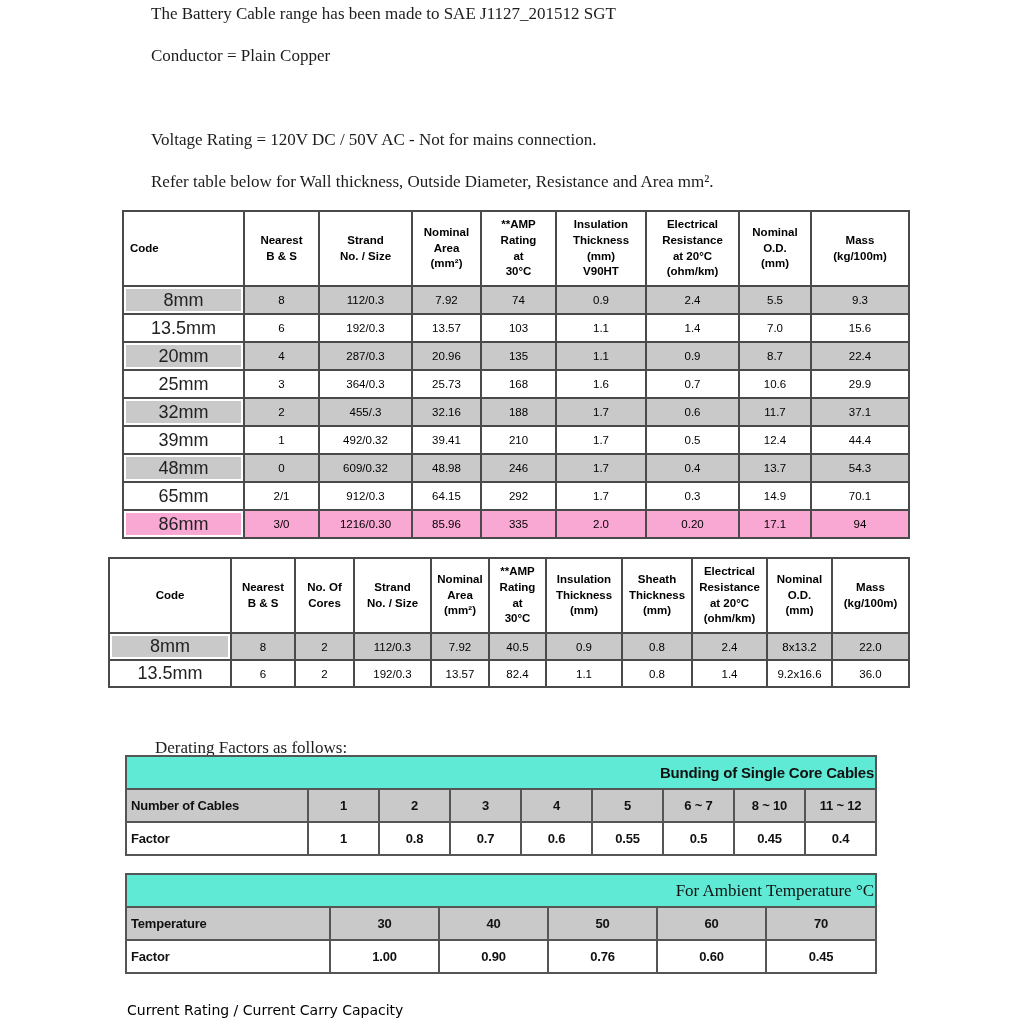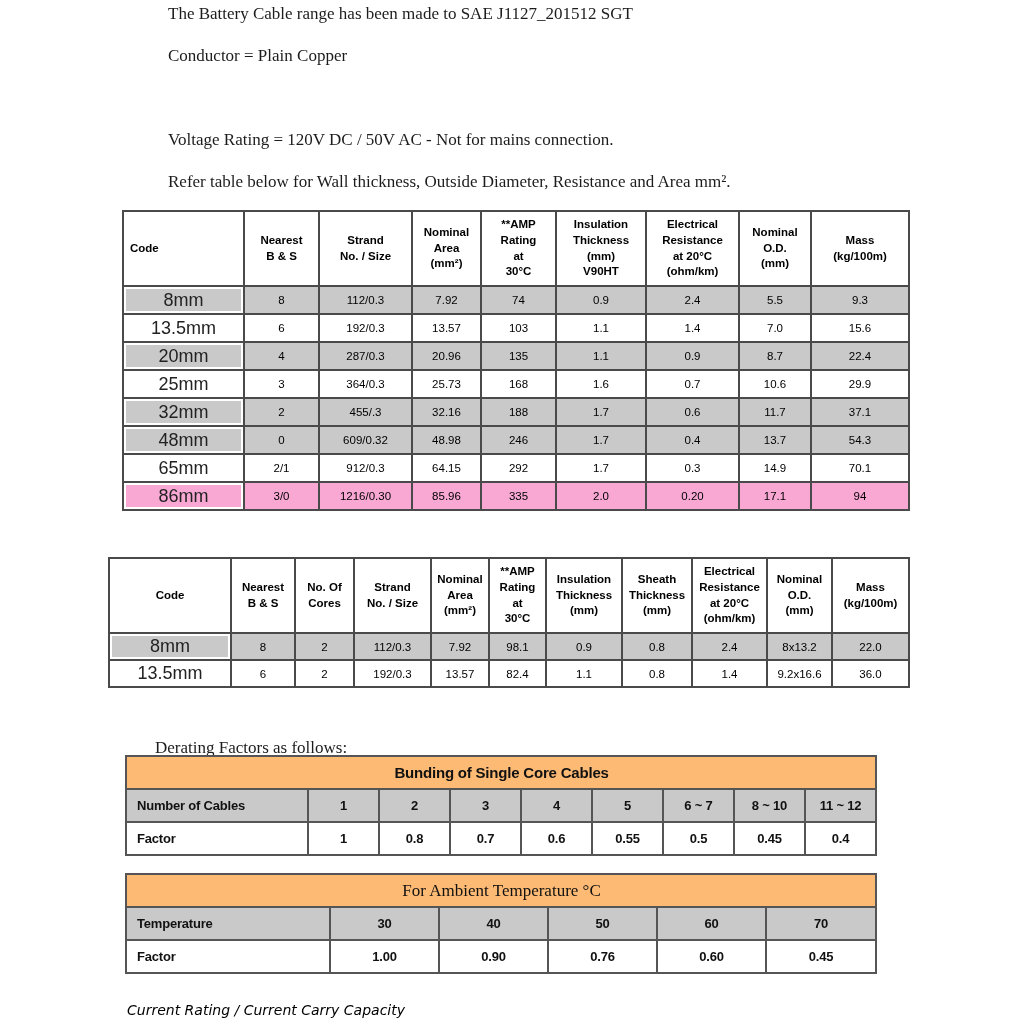--- a/index.html
+++ b/index.html
@@ -2,21 +2,21 @@
 <html><head>
 <meta charset="utf-8">
 <style>
   html,body { margin:0; padding:0; background:#ffffff; }
   .page {
     position:relative; width:1024px; height:1024px; background:#ffffff;
     font-family:"Liberation Sans", sans-serif; color:#000;
   }
   
   .intro-line {
-    position:absolute; left:168px; white-space:nowrap;
+    position:absolute; left:151px; white-space:nowrap;
     font-family:"Liberation Serif", serif; font-size:17px; color:#1c1c1c;
   }
   .serif-note {
     position:absolute; white-space:nowrap;
     font-family:"Liberation Serif", serif; font-size:17px; color:#1c1c1c;margin-top:48px;
   }
   
   .spec { position:absolute; border-collapse:collapse; table-layout:fixed; background:#fff; }
   .spec th, .spec td { border:2px solid #4a4a4a; overflow:hidden; vertical-align:middle; }
   .spec th {
@@ -32,29 +32,29 @@
   .t1 { left:122px; top:210px; width:786px; }
   .t1 tr.hdr { height:75px; }
   .t1 tr.r { height:28px; }
   .t2 { left:108px; top:557px; width:800px; }
   .t2 tr.hdr { height:75px; }
   .t2 tr.r { height:27px; }
   
   .dt { position:absolute; border-collapse:collapse; table-layout:fixed; background:#fff; }
   .dt td { border:2px solid #555; font-size:13px; font-weight:bold; letter-spacing:-0.2px;
            height:29px; vertical-align:middle; text-align:center; color:#111; overflow:hidden; }
-  .dt tr.title td { text-align:center; padding-left:2px; font-size:15px; background:#fdba74; }
-  .dt td.lbl { text-align:left; padding-left:10px; font-weight:bold; }
+  .dt tr.title td { text-align:right; padding-left:2px; font-size:15px; background:#5eead4; }
+  .dt td.lbl { text-align:left; padding-left:4px; font-weight:bold; }
   .dt tr.gray td { background:#c9c9c9; }
   .bund { left:125px; top:755px; width:750px; }
   .amb  { left:125px; top:873px; width:750px; }
   .amb tr.title td { font-family:"Liberation Serif", serif; font-size:17px; font-weight:normal; letter-spacing:0; }
   .footer-text {
     position:absolute; left:127px; top:1002px; white-space:nowrap;
-    font-family:"DejaVu Sans", sans-serif; font-size:14px; color:#000;font-style:italic;
+    font-family:"DejaVu Sans", sans-serif; font-size:14px; color:#000;
   }
 </style>
 </head>
 <body>
 
 <div class="page">
 
   <div class="intro-line" style="top:4px">The Battery Cable range has been made to SAE J1127_201512 SGT</div>
   <div class="intro-line" style="top:46px">Conductor = Plain Copper</div>
   <div class="intro-line" style="top:130px">Voltage Rating = 120V DC / 50V AC - Not for mains connection.</div>
@@ -147,20 +147,31 @@
     <tr class="r g">
       <td class="code">32mm</td>
       <td>2</td>
           <td>455/.3</td>
           <td>32.16</td>
           <td>188</td>
           <td>1.7</td>
           <td>0.6</td>
           <td>11.7</td>
           <td>37.1</td>
+    </tr>
+    <tr class="r">
+      <td class="code">39mm</td>
+      <td>1</td>
+          <td>492/0.32</td>
+          <td>39.41</td>
+          <td>210</td>
+          <td>1.7</td>
+          <td>0.5</td>
+          <td>12.4</td>
+          <td>44.4</td>
     </tr>
     <tr class="r g">
       <td class="code">48mm</td>
       <td>0</td>
           <td>609/0.32</td>
           <td>48.98</td>
           <td>246</td>
           <td>1.7</td>
           <td>0.4</td>
           <td>13.7</td>
@@ -236,21 +247,21 @@
 (mm)</th>
       <th>Mass
 (kg/100m)</th>
     </tr>
     <tr class="r g">
       <td class="code">8mm</td>
       <td>8</td>
           <td>2</td>
           <td>112/0.3</td>
           <td>7.92</td>
-          <td>98.1</td>
+          <td>40.5</td>
           <td>0.9</td>
           <td>0.8</td>
           <td>2.4</td>
           <td>8x13.2</td>
           <td>22.0</td>
     </tr>
     <tr class="r">
       <td class="code">13.5mm</td>
       <td>6</td>
           <td>2</td>

